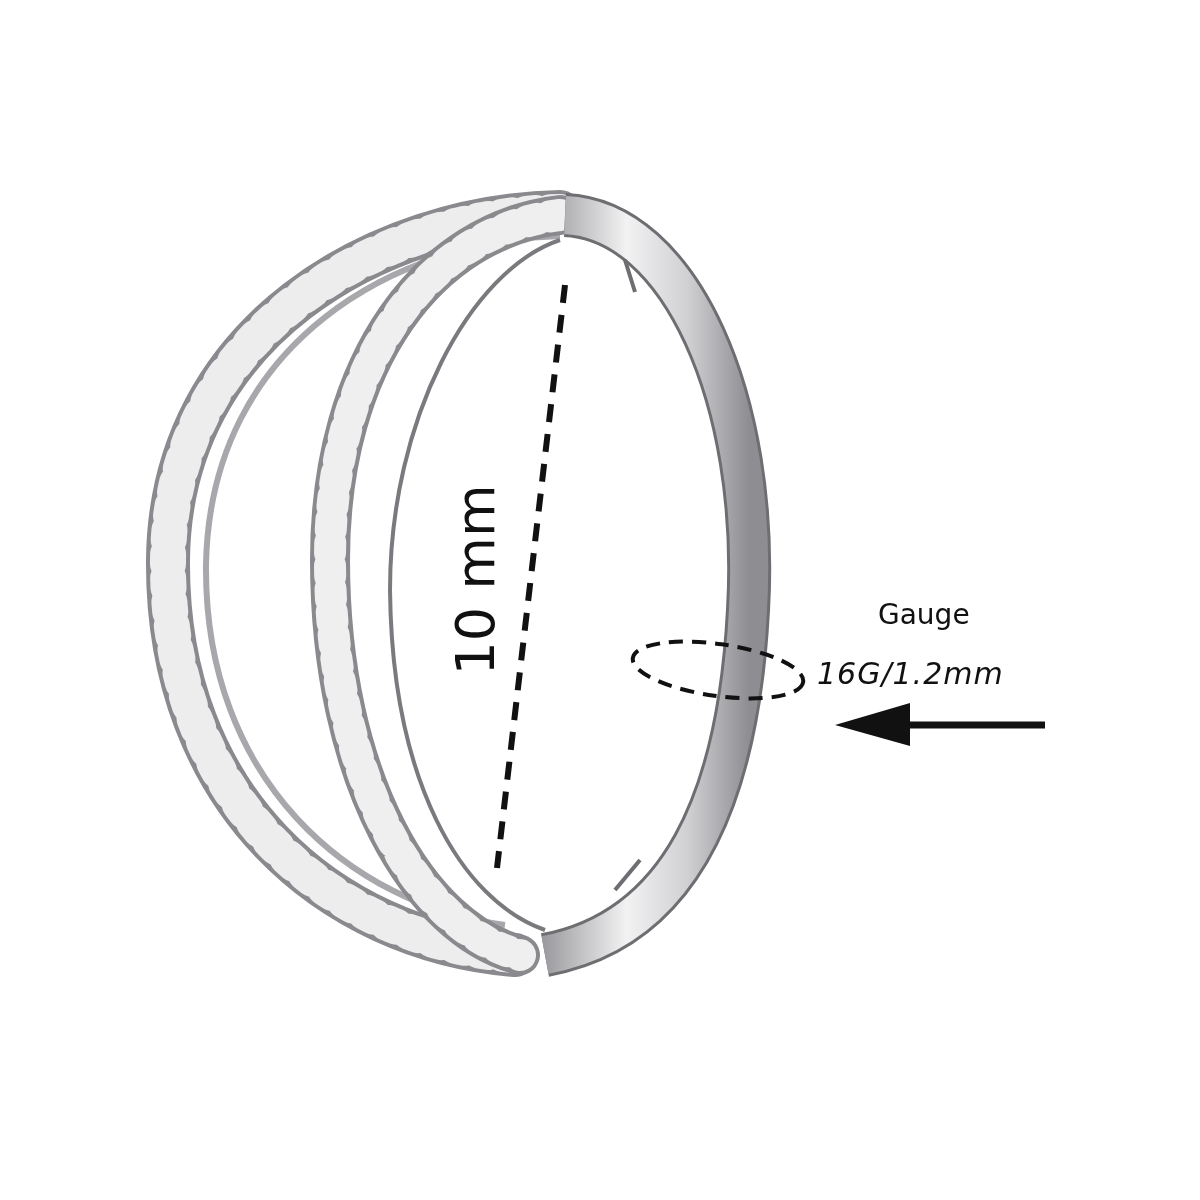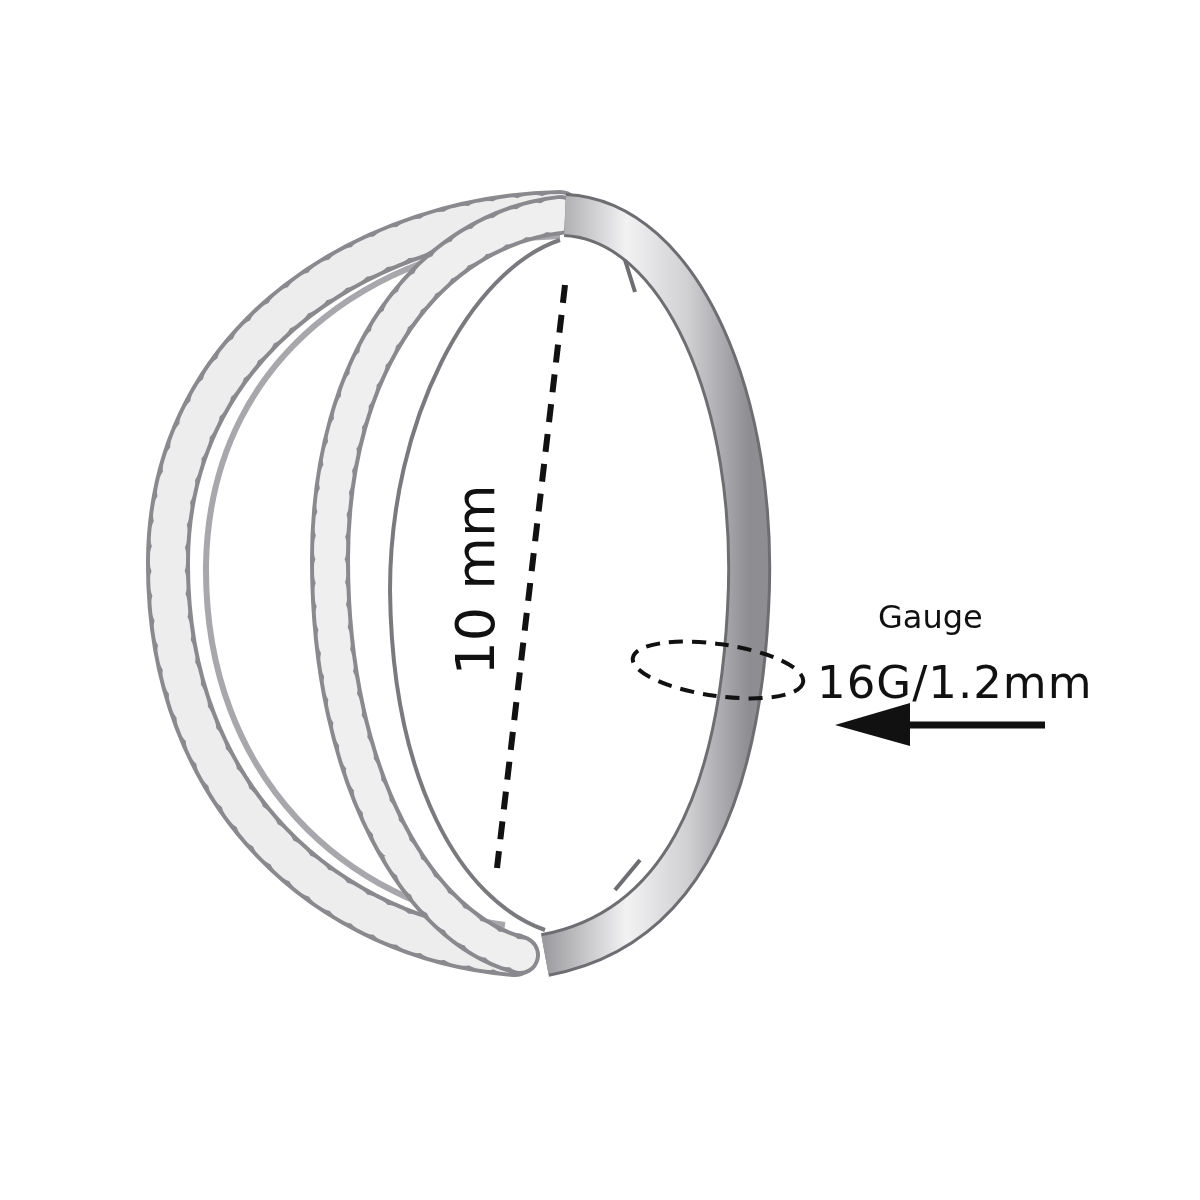--- a/index.html
+++ b/index.html
@@ -1,21 +1,21 @@
 <!DOCTYPE html>
 <html><head>
 <meta charset="utf-8">
 <style>
   html, body { margin:0; padding:0; background:#ffffff; }
   body { width:1200px; height:1200px; position:relative; overflow:hidden; font-family:"DejaVu Sans", sans-serif; }
   svg { position:absolute; left:0; top:0; }
   .label { position:absolute; color:#111; font-family:"DejaVu Sans", sans-serif; }
   #diam-label { left:475px; top:580px; font-size:54px; transform:translate(-50%,-50%) rotate(-90deg); white-space:nowrap; }
-  #gauge-title { left:878px; top:598px; font-size:32px; }
-  #gauge-value { left:817px; top:656px; font-size:45px; letter-spacing:1px; }
+  #gauge-title { left:878px; top:598px; font-size:28px; }
+  #gauge-value { left:817px; top:656px; font-size:30px; letter-spacing:1px;font-style:italic; }
 </style>
 </head>
 <body>
 
 <svg width="1200" height="1200" viewBox="0 0 1200 1200">
   <defs>
     <linearGradient id="metal" x1="0" x2="1" y1="0" y2="0">
       <stop offset="0" stop-color="#9c9ca0"></stop>
       <stop offset="0.4" stop-color="#f2f2f3"></stop>
       <stop offset="0.7" stop-color="#d0d0d3"></stop>

